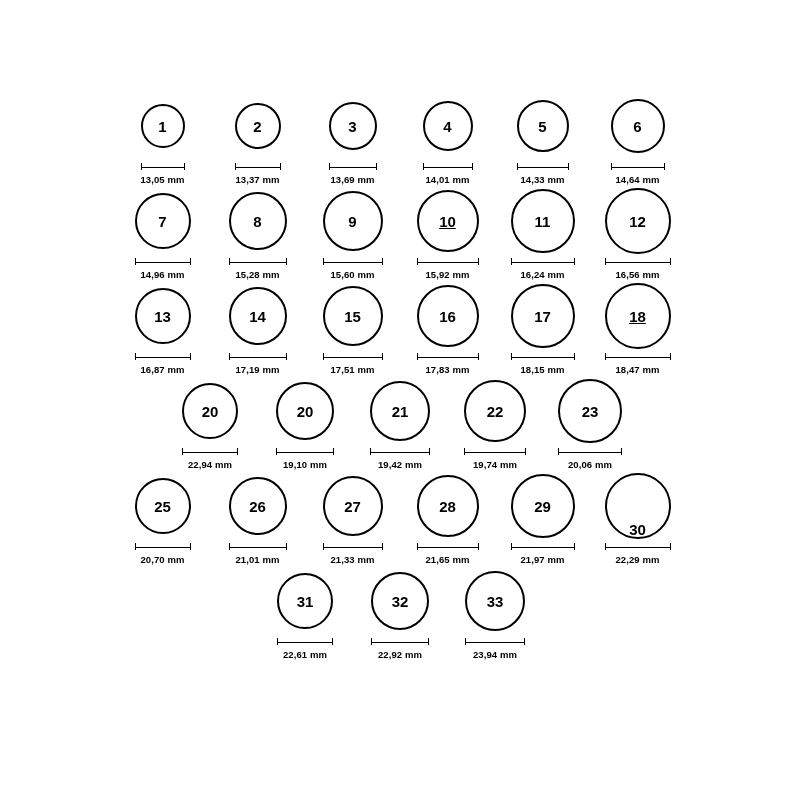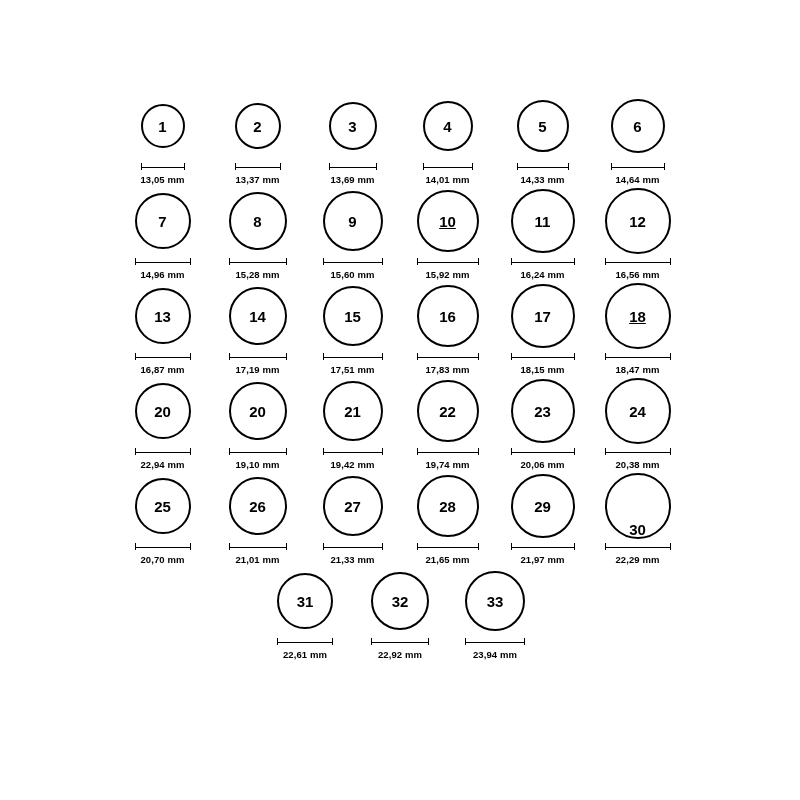--- a/index.html
+++ b/index.html
@@ -352,31 +352,20 @@
           <div class="circle-wrap">
             <div class="ring-circle" style="width: 64px; height: 64px;">
               <span class="ring-number">23</span>
             </div>
           </div>
           <div class="measure">
             <div class="measure-bar" style="width: 64px;"></div>
           </div>
           <div class="mm-label">20,06 mm</div>
         </div>
-        <div class="size-cell">
-          <div class="circle-wrap">
-            <div class="ring-circle" style="width: 66px; height: 66px;">
-              <span class="ring-number">24</span>
-            </div>
-          </div>
-          <div class="measure">
-            <div class="measure-bar" style="width: 66px;"></div>
-          </div>
-          <div class="mm-label">20,38 mm</div>
-        </div>
       </div>
       <div class="chart-row">
         <div class="size-cell">
           <div class="circle-wrap">
             <div class="ring-circle" style="width: 56px; height: 56px;">
               <span class="ring-number">25</span>
             </div>
           </div>
           <div class="measure">
             <div class="measure-bar" style="width: 56px;"></div>

